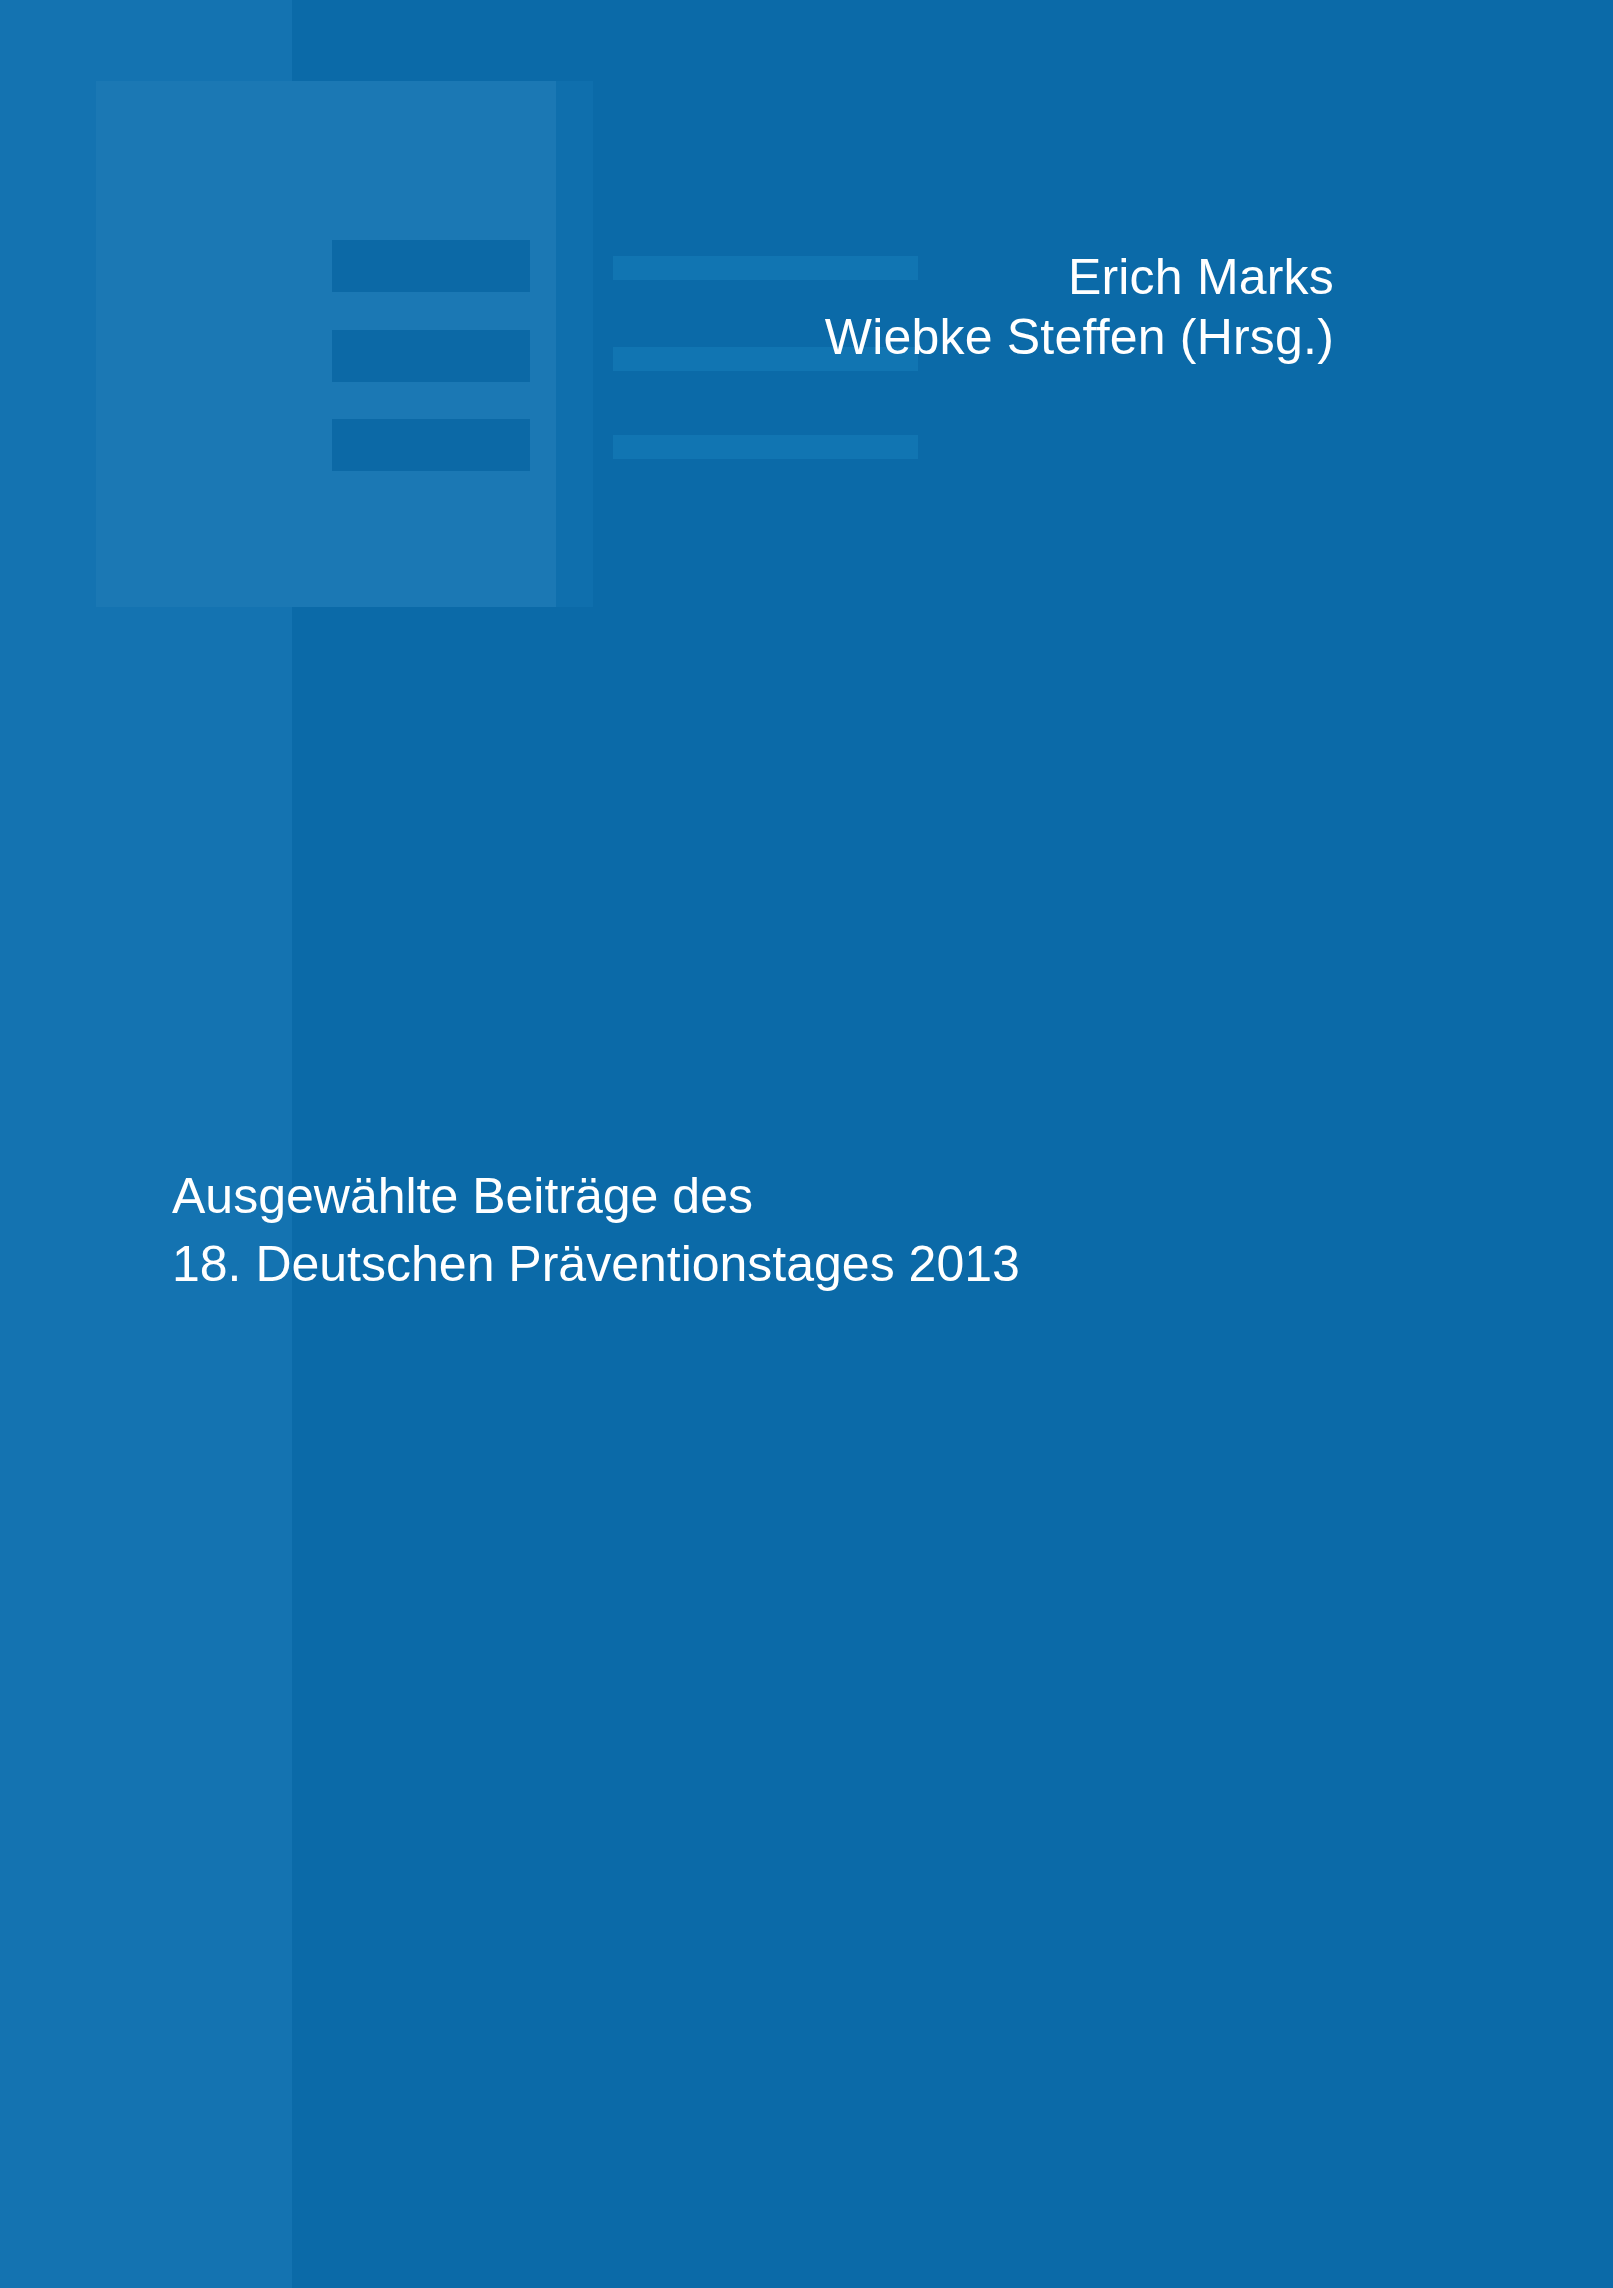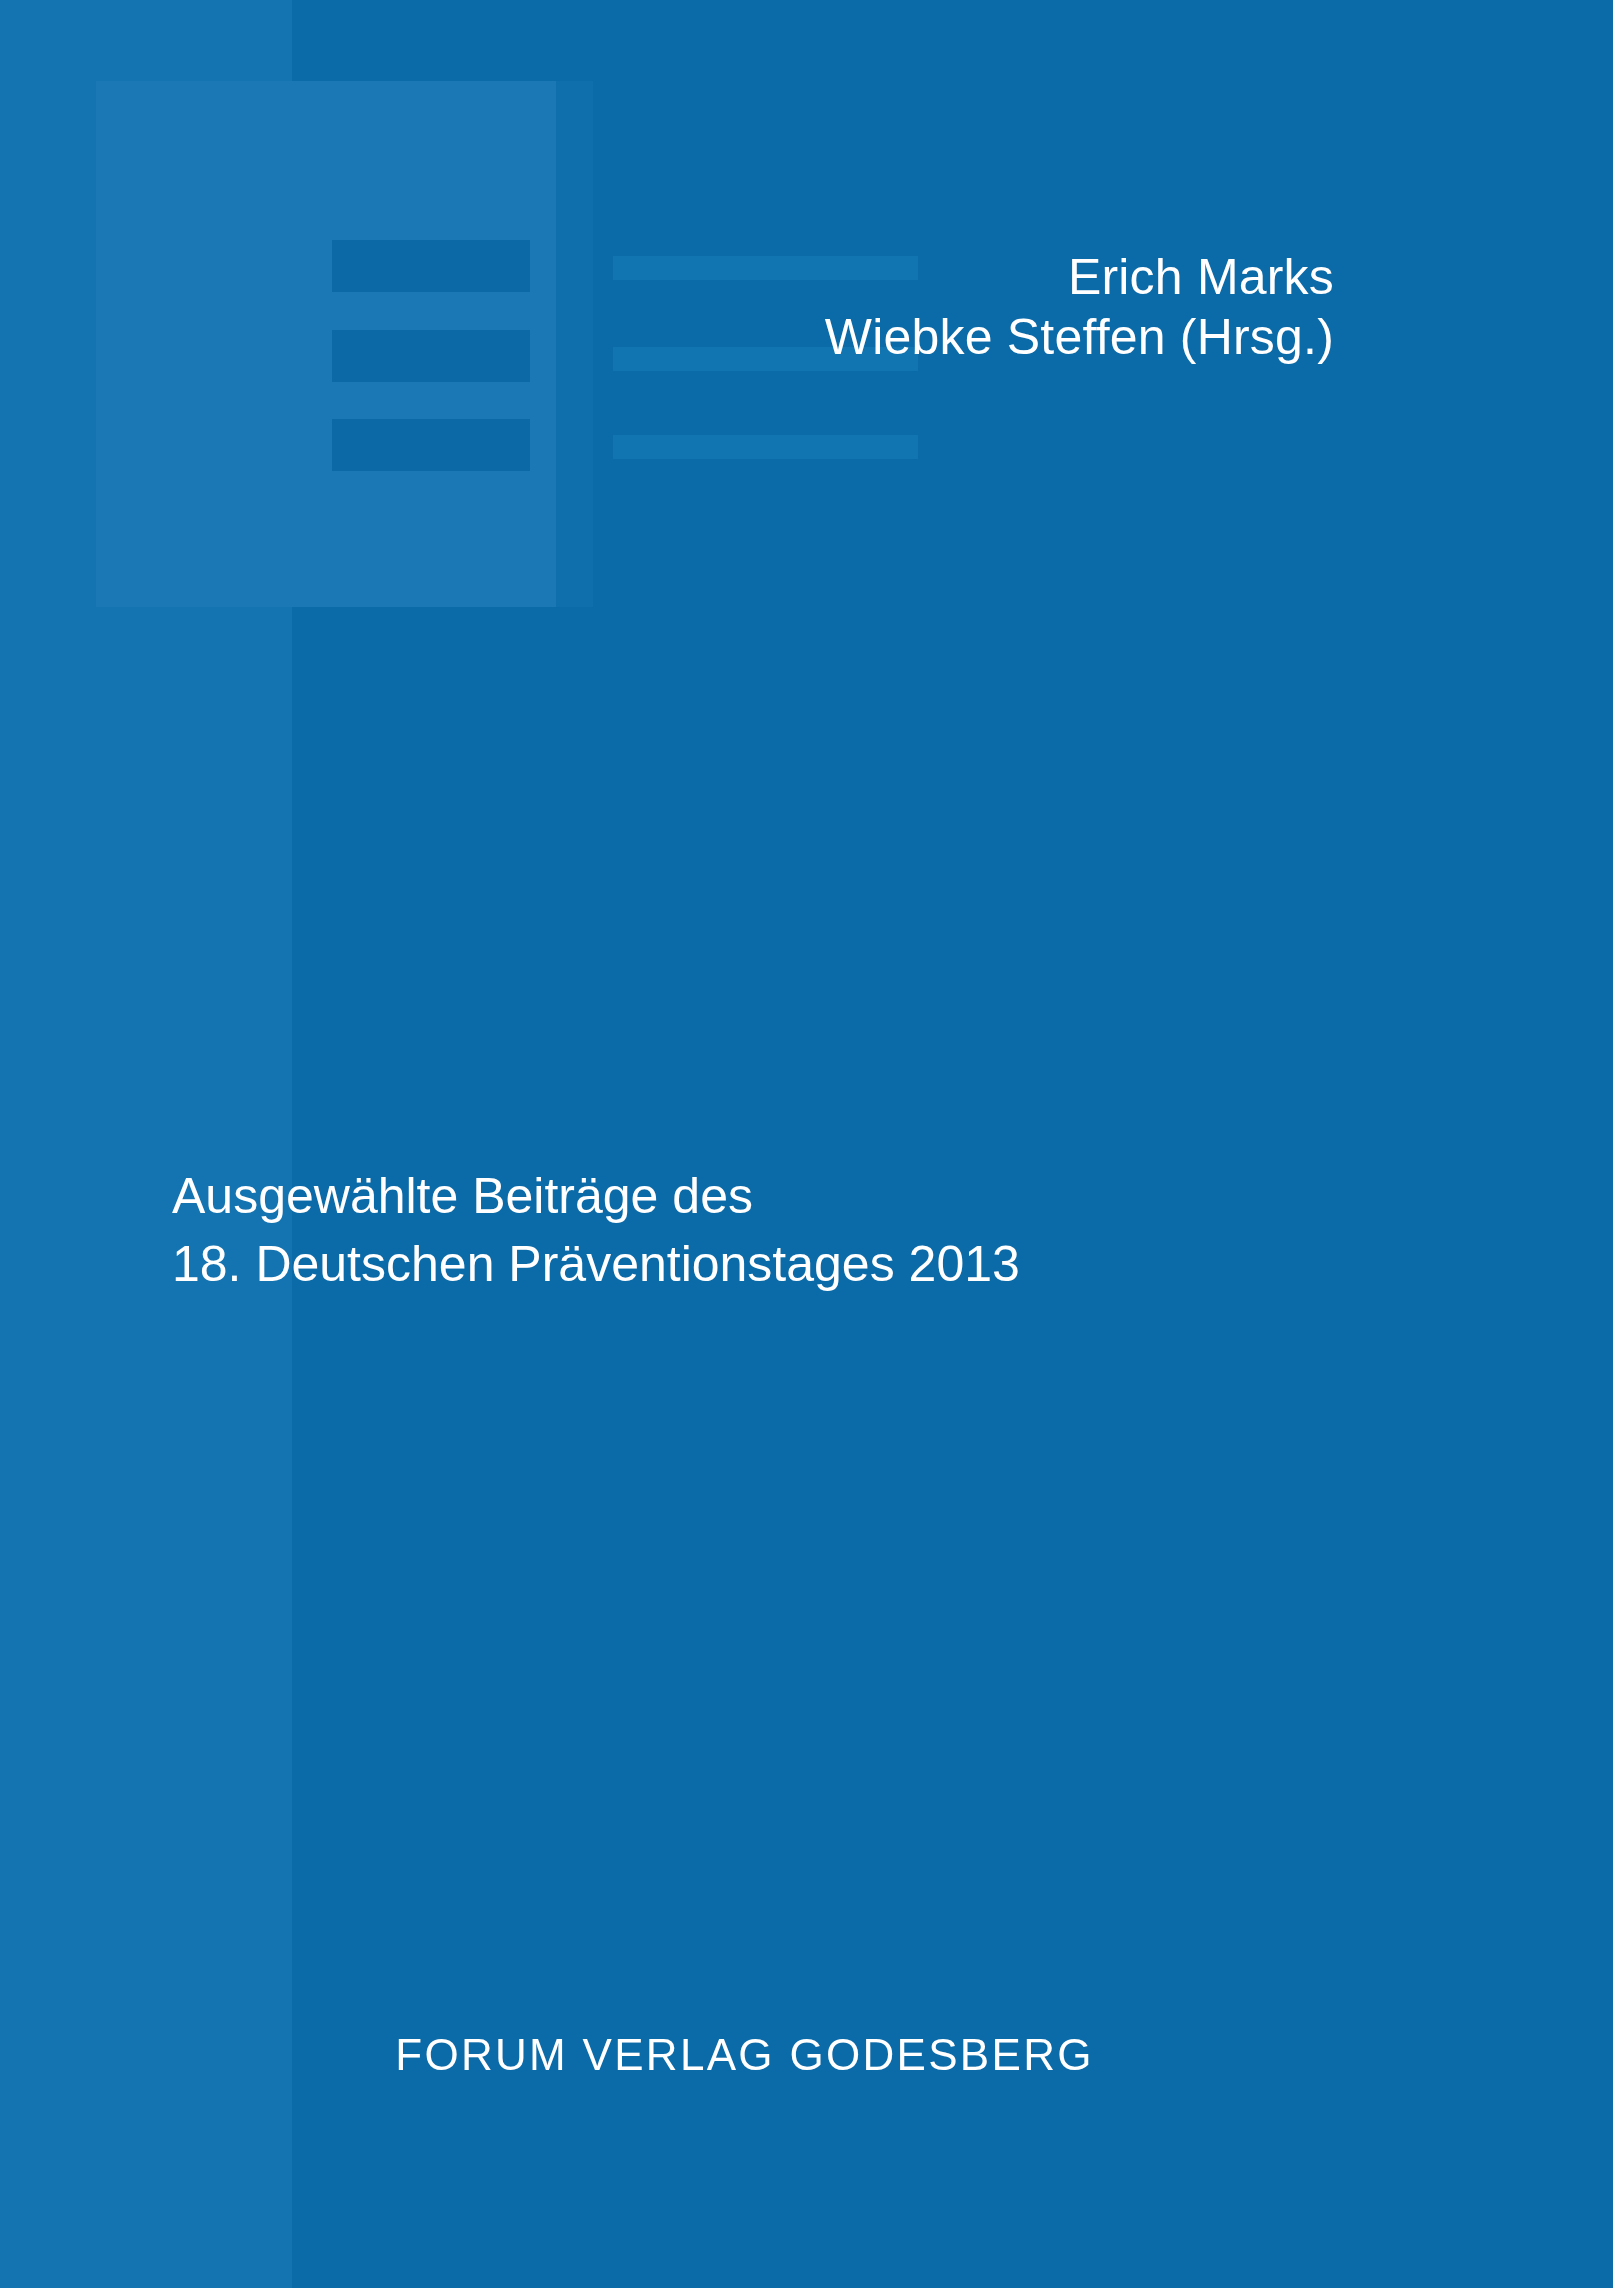--- a/index.html
+++ b/index.html
@@ -144,16 +144,15 @@
     <div class="bar r r3"></div>
   </div>
 
   <div class="authors">Erich Marks
 Wiebke Steffen (Hrsg.)</div>
 
 
   <div class="subtitle">Ausgewählte Beiträge des
 18. Deutschen Präventionstages 2013</div>
 
-  <div class="publisher">FORUM VERLAG GODESBERG</div>
 
 </div>
 
 
 </body></html>

